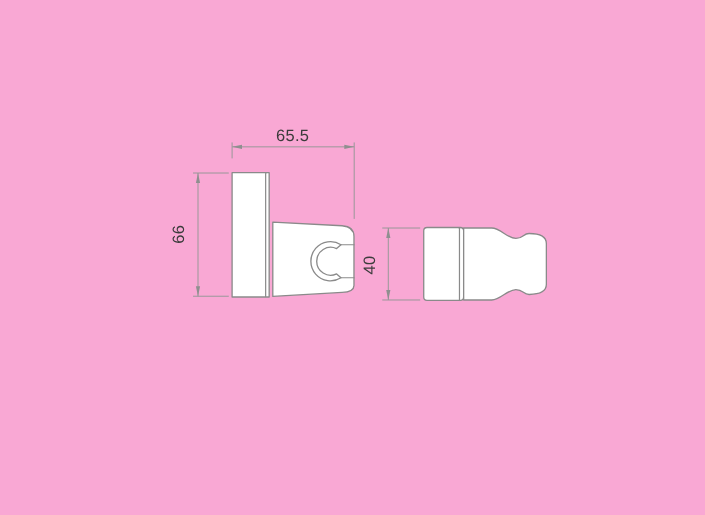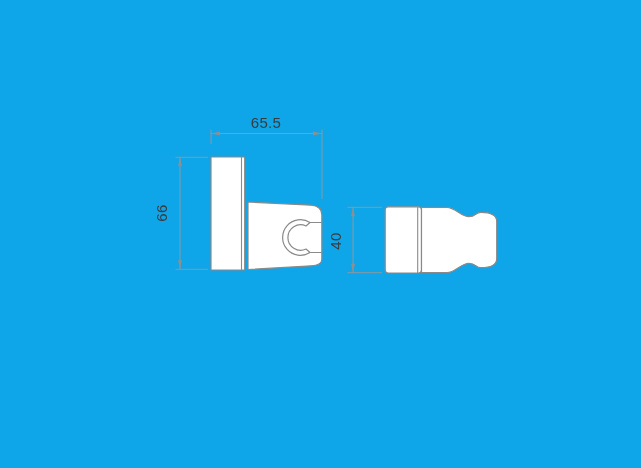--- a/index.html
+++ b/index.html
@@ -8,21 +8,21 @@
     width: 641px;
     height: 468px;
     background: #ffffff;
     overflow: hidden;
     font-family: "Liberation Sans", sans-serif;
   }
   .stage {
     position: relative;
     width: 641px;
     height: 468px;
-    background: #0ea5e9;
+    background: #f9a8d4;
   }
   svg { display: block; }
   .dim-label {
     font-family: "Liberation Sans", sans-serif;
     font-size: 15px;
     fill: #3b3b3b;
     letter-spacing: 0.3px;
   }
   .obj {
     fill: #ffffff;

